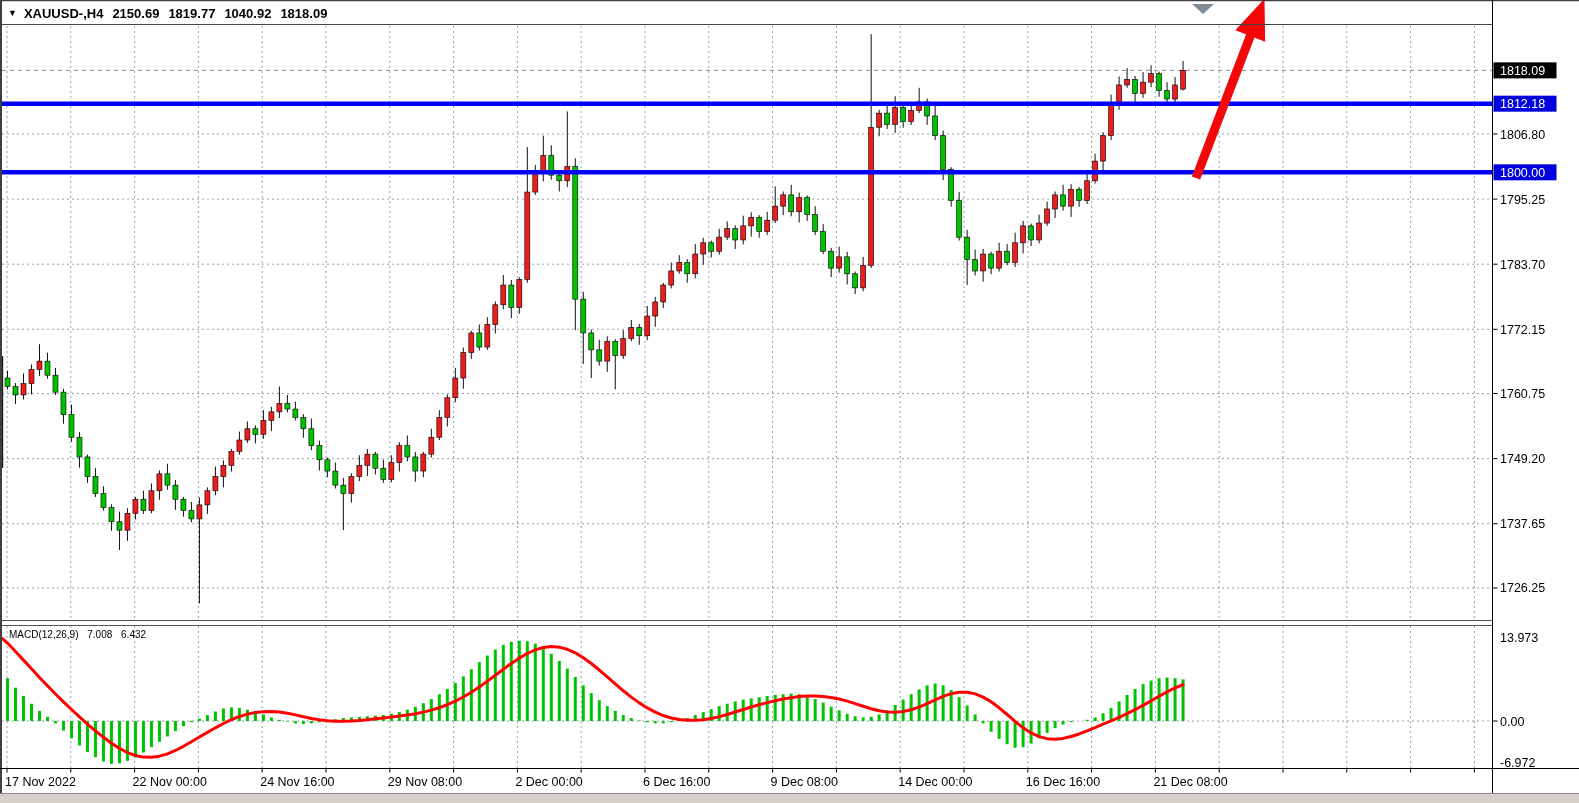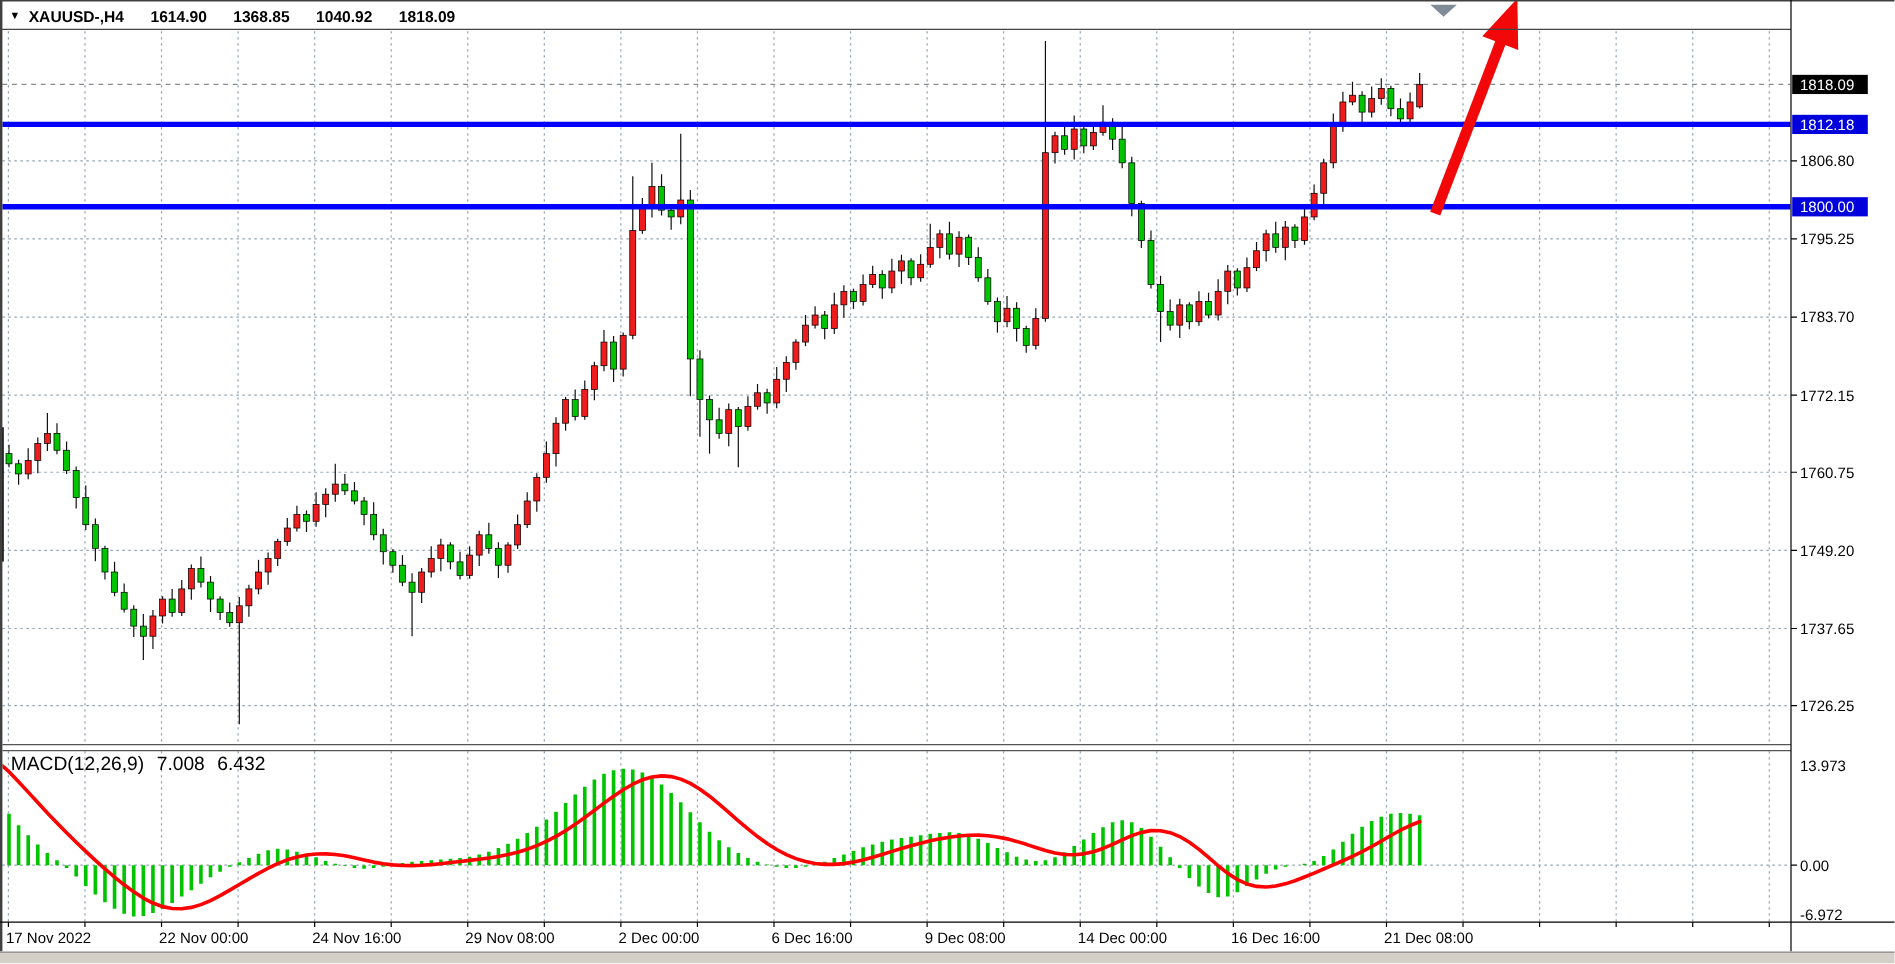--- a/index.html
+++ b/index.html
@@ -1,22 +1,22 @@
 <!DOCTYPE html>
 <html><head>
 <meta charset="utf-8">
 <style>
   html,body{margin:0;padding:0;background:#fff;}
   .screen{position:relative;width:1579px;height:803px;background:#ffffff;overflow:hidden;
           font-family:"Liberation Sans","DejaVu Sans",sans-serif;}
   .titlebar{position:absolute;left:4px;top:2px;height:22px;display:flex;align-items:center;
             color:#000;font-size:13px;font-weight:bold;z-index:5;background:transparent;}
   .titlebar .tri{font-size:9px;margin:0 7px 0 4px;}
-  .titlebar span{margin-right:22px;white-space:pre;}
-  .macd-label{position:absolute;left:9px;top:629px;font-size:16px;color:#000;z-index:5;}
+  .titlebar span{margin-right:9px;white-space:pre;}
+  .macd-label{position:absolute;left:9px;top:629px;font-size:10px;color:#000;z-index:5;}
   .macd-label span{margin-right:6px;}
   svg{position:absolute;left:0;top:0;}
   .bottom-strip{position:absolute;left:0;top:793px;width:1579px;height:10px;
                 background:#d4d0c8;border-top:1px solid #8a8a8a;}
   text{font-family:"Liberation Sans","DejaVu Sans",sans-serif;}
 </style>
 </head>
 <body>
 
 <div class="screen">
@@ -620,22 +620,22 @@
         <text x="770.5999999999999" y="786" font-size="12.5px" fill="#000000">9 Dec 08:00</text>
         <text x="898.1999999999999" y="786" font-size="12.5px" fill="#000000">14 Dec 00:00</text>
         <text x="1025.8" y="786" font-size="12.5px" fill="#000000">16 Dec 16:00</text>
         <text x="1153.3999999999999" y="786" font-size="12.5px" fill="#000000">21 Dec 08:00</text>
       </g>
     </svg>
 
   <div class="titlebar">
     <span class="tri">▼</span>
     <span>XAUUSD-,H4</span>
-    <span>1614.90</span>
-    <span>1368.85</span>
+    <span>2150.69</span>
+    <span>1819.77</span>
     <span>1040.92</span>
     <span>1818.09</span>
   </div>
 
   <div class="macd-label">
     <span>MACD(12,26,9)</span>
     <span>7.008</span>
     <span>6.432</span>
   </div>
 

